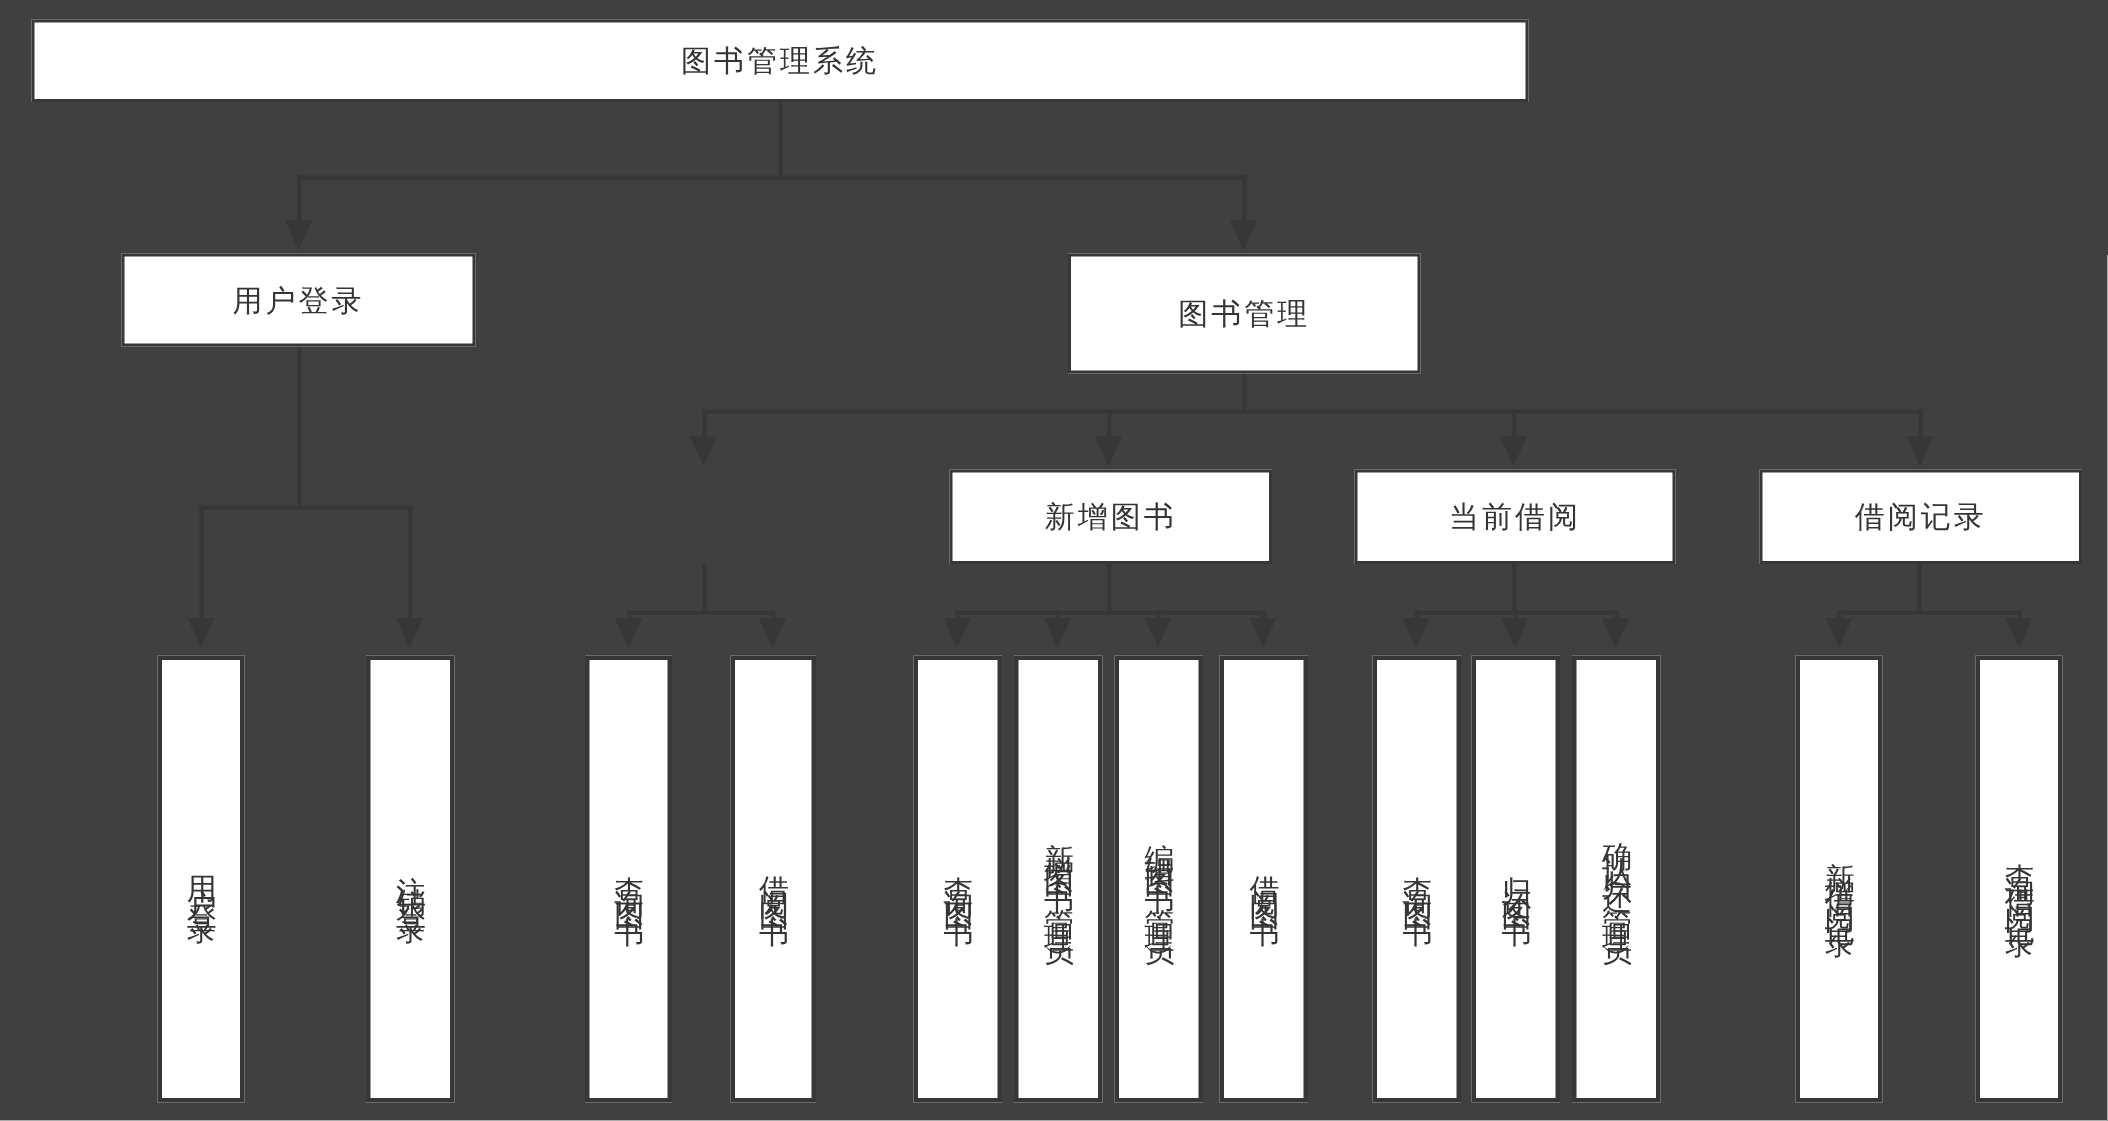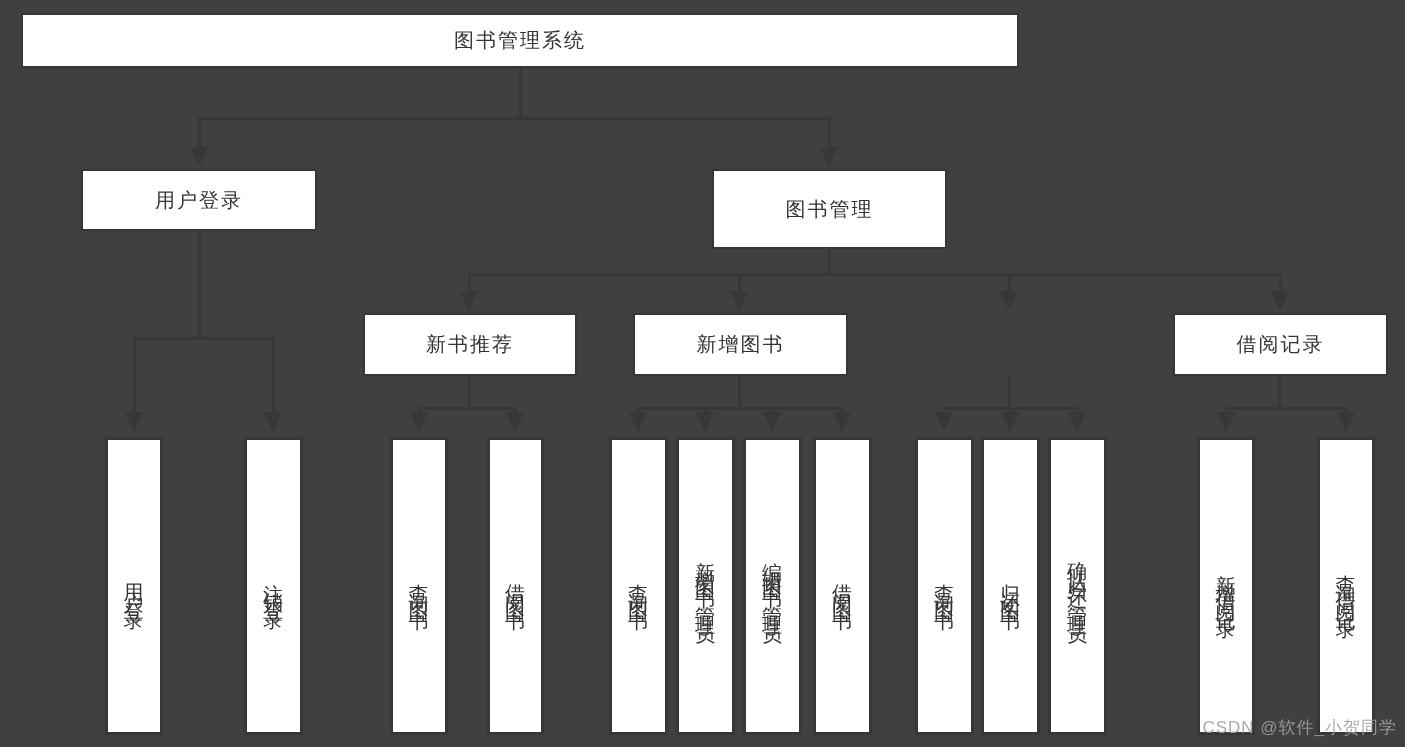--- a/index.html
+++ b/index.html
@@ -100,25 +100,25 @@
   <div class="line" style="left:468px; top:273px; width:814px; height:3px;"></div>
   <div class="line" style="left:468px; top:273px; width:3px; height:22px;"></div>
   <div class="arrowhead" style="left:460px; top:291px;"></div>
   <div class="line" style="left:738px; top:273px; width:3px; height:22px;"></div>
   <div class="arrowhead" style="left:730px; top:291px;"></div>
   <div class="line" style="left:1008px; top:273px; width:3px; height:22px;"></div>
   <div class="arrowhead" style="left:1000px; top:291px;"></div>
   <div class="line" style="left:1279px; top:273px; width:3px; height:22px;"></div>
   <div class="arrowhead" style="left:1271px; top:291px;"></div>
 
-  <div class="box" style="left:363px; top:313px; width:214px; height:63px;">
-    <span>新书推荐</span>
-  </div>
   <div class="box" style="left:633px; top:313px; width:215px; height:63px;">
     <span>新增图书</span>
+  </div>
+  <div class="box" style="left:903px; top:313px; width:214px; height:63px;">
+    <span>当前借阅</span>
   </div>
   <div class="box" style="left:1173px; top:313px; width:215px; height:63px;text-align:right;">
     <span>借阅记录</span>
   </div>
 
   <div class="line" style="left:468px; top:376px; width:3px; height:33px;"></div>
   <div class="line" style="left:418px; top:407px; width:98px; height:3px;"></div>
   <div class="line" style="left:418px; top:407px; width:3px; height:10px;"></div>
   <div class="arrowhead" style="left:410px; top:412px;"></div>
   <div class="line" style="left:514px; top:407px; width:3px; height:10px;"></div>
@@ -188,15 +188,14 @@
     <span>确认归还（管理员）</span>
   </div>
 
   <div class="box leaf" style="left:1197px; top:437px; width:58px; height:298px;">
     <span>新增借阅记录</span>
   </div>
   <div class="box leaf" style="left:1317px; top:437px; width:58px; height:298px;">
     <span>查询借阅记录</span>
   </div>
 
-  <div class="watermark">CSDN @软件_小贺同学</div>
 
 </div>
 
 </body></html>

